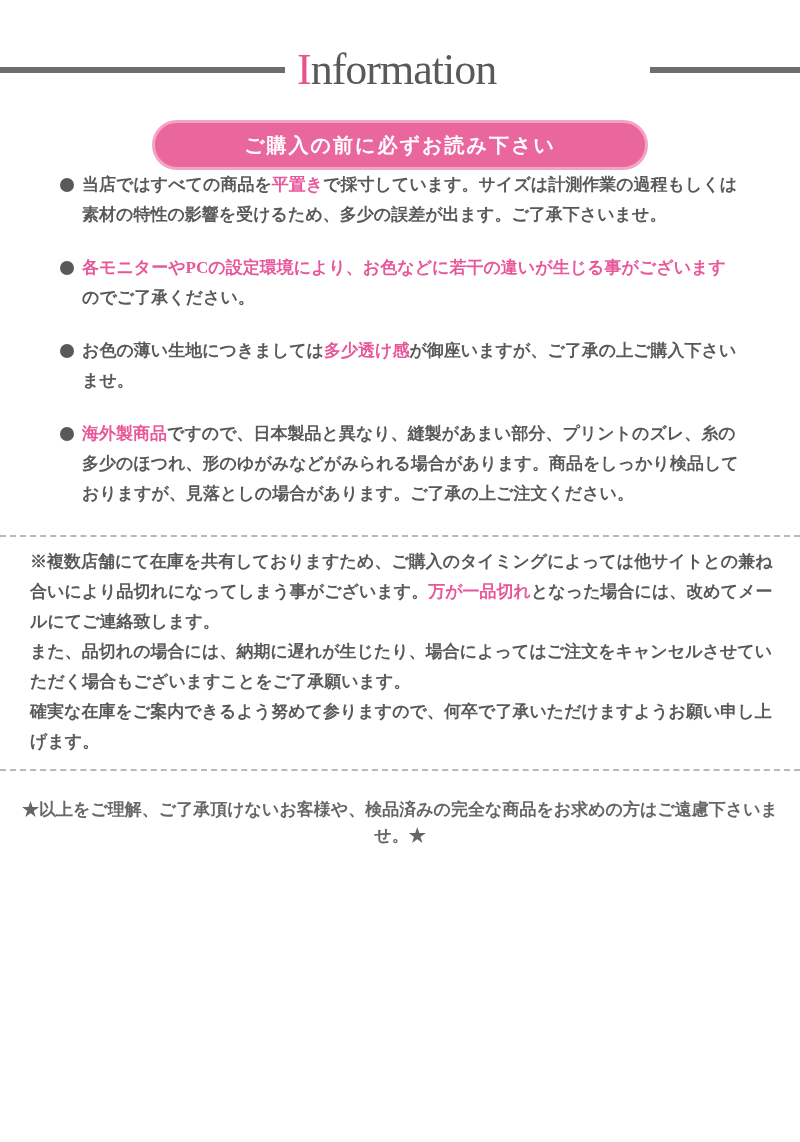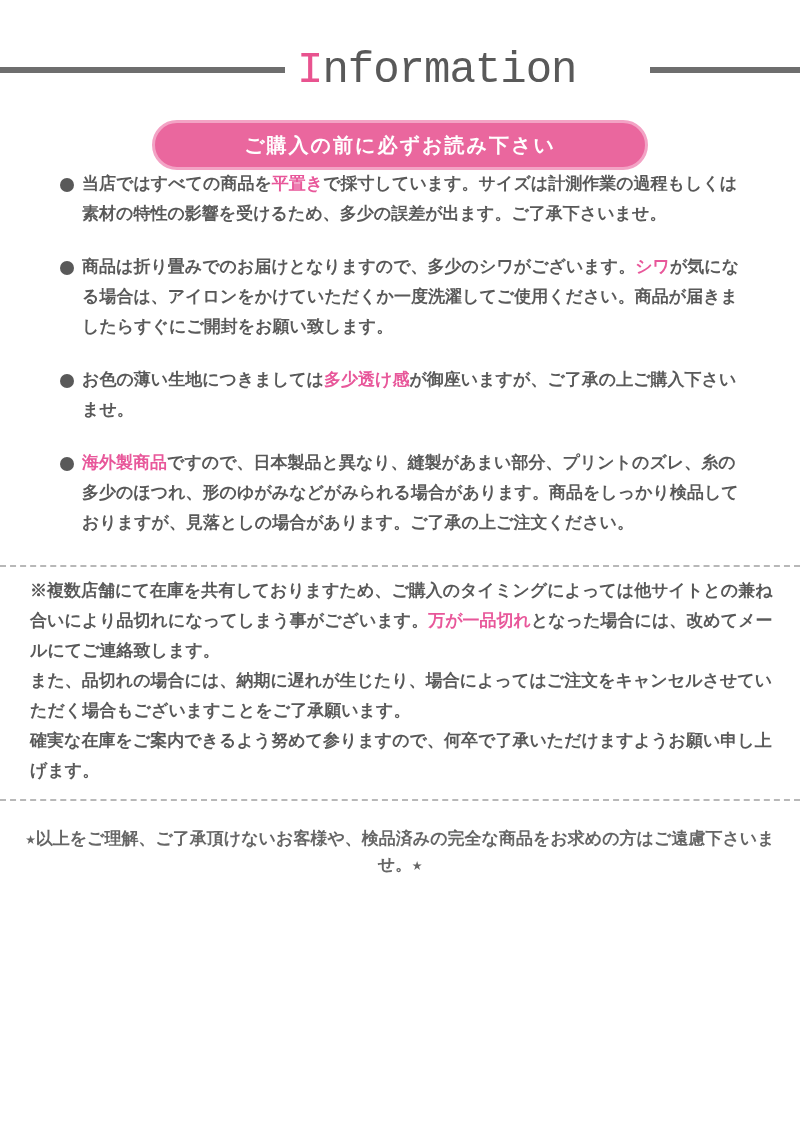--- a/index.html
+++ b/index.html
@@ -5,21 +5,21 @@
   html, body {
     margin: 0;
     padding: 0;
     background: #ffffff;
   }
   .page {
     position: relative;
     width: 800px;
     height: 1142px;
     background: #ffffff;
-    font-family: Liberation Mono, monospace;
+    font-family: Liberation Serif, serif;
     color: #595959;
     overflow: hidden;
     box-sizing: border-box;
   }
 
   
   .header {
     display: flex;
     align-items: center;
     margin-top: 44px;
@@ -131,21 +131,21 @@
     <span class="banner-text">ご購入の前に必ずお読み下さい</span>
   </div>
 
   <div class="notes">
     <div class="note">
       <span class="dot"></span>
       <p class="note-text"><span>当店ではすべての商品を</span><span class="hl">平置き</span><span>で採寸しています。サイズは計測作業の過程もしくは素材の特性の影響を受けるため、多少の誤差が出ます。ご了承下さいませ。</span></p>
     </div>
     <div class="note">
       <span class="dot"></span>
-      <p class="note-text"><span>商品は折り畳みでのお届けとなりますので、多少のシワがございます。</span><span class="hl">シワ</span><span>が気になる場合は、アイロンをかけていただくか一度洗濯してご使用ください。商品が届きましたらすぐにご開封をお願い致します。</span></p>
+      <p class="note-text"><span class="hl">各モニターやPCの設定環境により、お色などに若干の違いが生じる事がございます</span><span>のでご了承ください。</span></p>
     </div>
     <div class="note">
       <span class="dot"></span>
       <p class="note-text"><span>お色の薄い生地につきましては</span><span class="hl">多少透け感</span><span>が御座いますが、ご了承の上ご購入下さいませ。</span></p>
     </div>
     <div class="note">
       <span class="dot"></span>
       <p class="note-text"><span class="hl">海外製商品</span><span>ですので、日本製品と異なり、縫製があまい部分、プリントのズレ、糸の多少のほつれ、形のゆがみなどがみられる場合があります。商品をしっかり検品しておりますが、見落としの場合があります。ご了承の上ご注文ください。</span></p>
     </div>
   </div>

